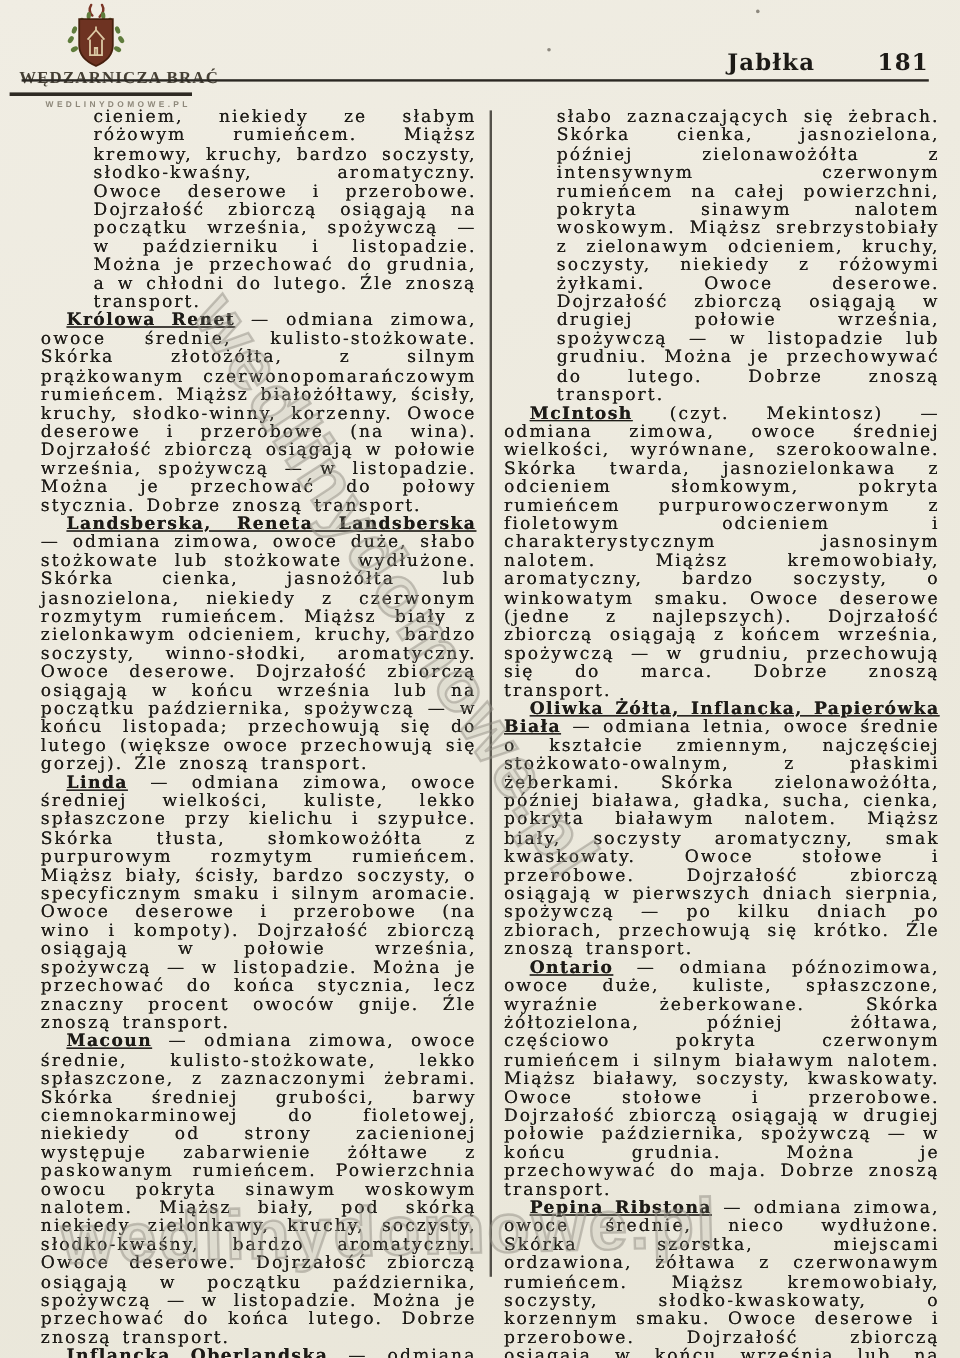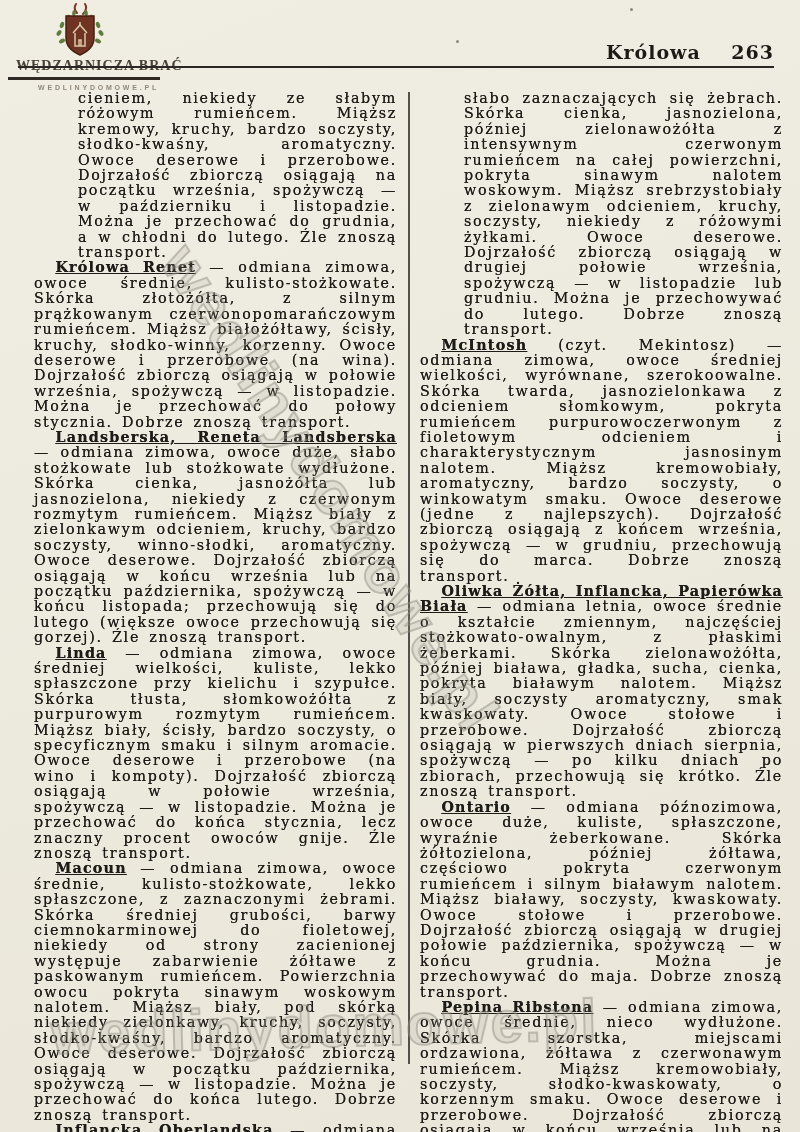--- a/index.html
+++ b/index.html
@@ -82,22 +82,22 @@
       <path d="M39 43 v-6 h2 v6"></path>
       <path d="M40 22 v-3"></path>
     </g>
   </svg>
   <div class="brand-name">WĘDZARNICZA BRAĆ</div>
   <div class="brand-underline"></div>
   <div class="brand-site">WEDLINYDOMOWE.PL</div>
 </div>
 
 <div class="running-head">
-  <span>Królowa</span>
-  <span>263</span>
+  <span>Jabłka</span>
+  <span>181</span>
 </div>
 <div class="header-rule"></div>
 
 <div id="col-left" class="col col-left" lang="pl">
     <p class="para cont">cieniem, niekiedy ze słabym różowym rumieńcem. Miąższ kremowy, kruchy, bardzo soczysty, słodko-kwaśny, aromatyczny. Owoce deserowe i przerobowe. Dojrzałość zbiorczą osiągają na początku września, spożywczą — w październiku i listopadzie. Można je przechować do grudnia, a w chłodni do lutego. Źle znoszą transport.</p>
     <p class="para"><b>Królowa Renet</b> — odmiana zimowa, owoce średnie, kulisto-stożkowate. Skórka złotożółta, z silnym prążkowanym czerwonopomarańczowym rumieńcem. Miąższ białożółtawy, ścisły, kruchy, słodko-winny, korzenny. Owoce deserowe i przerobowe (na wina). Dojrzałość zbiorczą osiągają w połowie września, spożywczą — w listopadzie. Można je przechować do połowy stycznia. Dobrze znoszą transport.</p>
     <p class="para"><b>Landsberska, Reneta Landsberska</b> — odmiana zimowa, owoce duże, słabo stożkowate lub stożkowate wydłużone. Skórka cienka, jasnożółta lub jasnozielona, niekiedy z czerwonym rozmytym rumieńcem. Miąższ biały z zielonkawym odcieniem, kruchy, bardzo soczysty, winno-słodki, aromatyczny. Owoce deserowe. Dojrzałość zbiorczą osiągają w końcu września lub na początku października, spożywczą — w końcu listopada; przechowują się do lutego (większe owoce przechowują się gorzej). Źle znoszą transport.</p>
     <p class="para"><b>Linda</b> — odmiana zimowa, owoce średniej wielkości, kuliste, lekko spłaszczone przy kielichu i szypułce. Skórka tłusta, słomkowożółta z purpurowym rozmytym rumieńcem. Miąższ biały, ścisły, bardzo soczysty, o specyficznym smaku i silnym aromacie. Owoce deserowe i przerobowe (na wino i kompoty). Dojrzałość zbiorczą osiągają w połowie września, spożywczą — w listopadzie. Można je przechować do końca stycznia, lecz znaczny procent owoców gnije. Źle znoszą transport.</p>
     <p class="para"><b>Macoun</b> — odmiana zimowa, owoce średnie, kulisto-stożkowate, lekko spłaszczone, z zaznaczonymi żebrami. Skórka średniej grubości, barwy ciemnokarminowej do fioletowej, niekiedy od strony zacienionej występuje zabarwienie żółtawe z paskowanym rumieńcem. Powierzchnia owocu pokryta sinawym woskowym nalotem. Miąższ biały, pod skórką niekiedy zielonkawy, kruchy, soczysty, słodko-kwaśny, bardzo aromatyczny. Owoce deserowe. Dojrzałość zbiorczą osiągają w początku października, spożywczą — w listopadzie. Można je przechować do końca lutego. Dobrze znoszą transport.</p>
     <p class="para"><b>Inflancka Oberlandska</b> — odmiana zimowa, owoce średnie, wydłużone, o</p>

